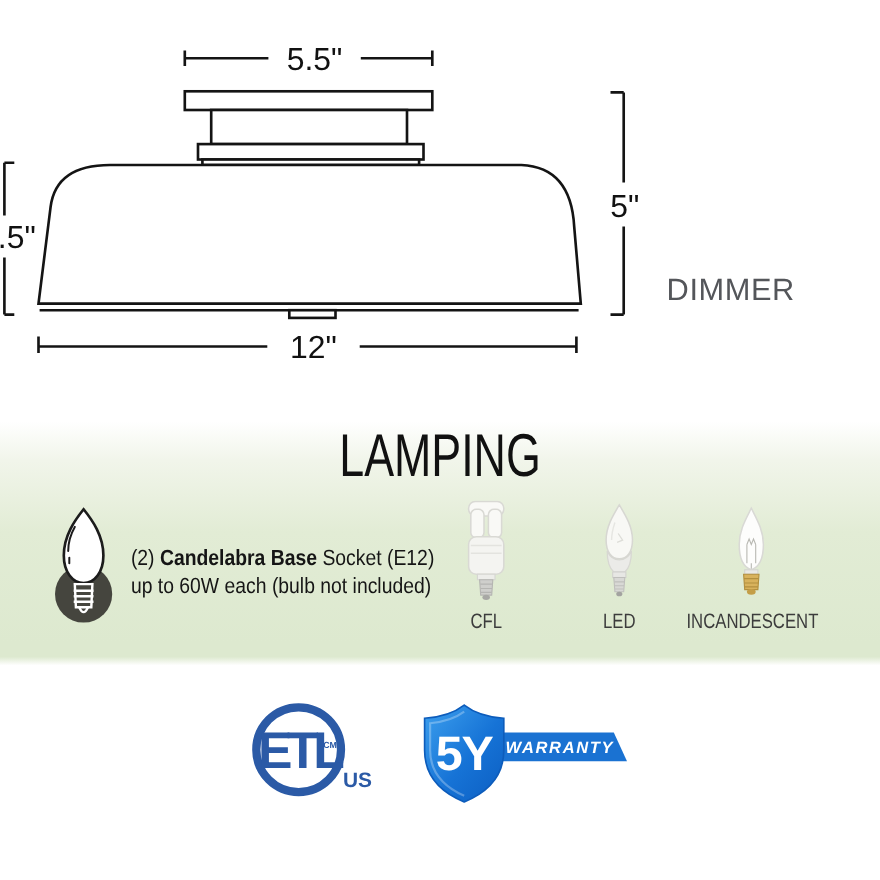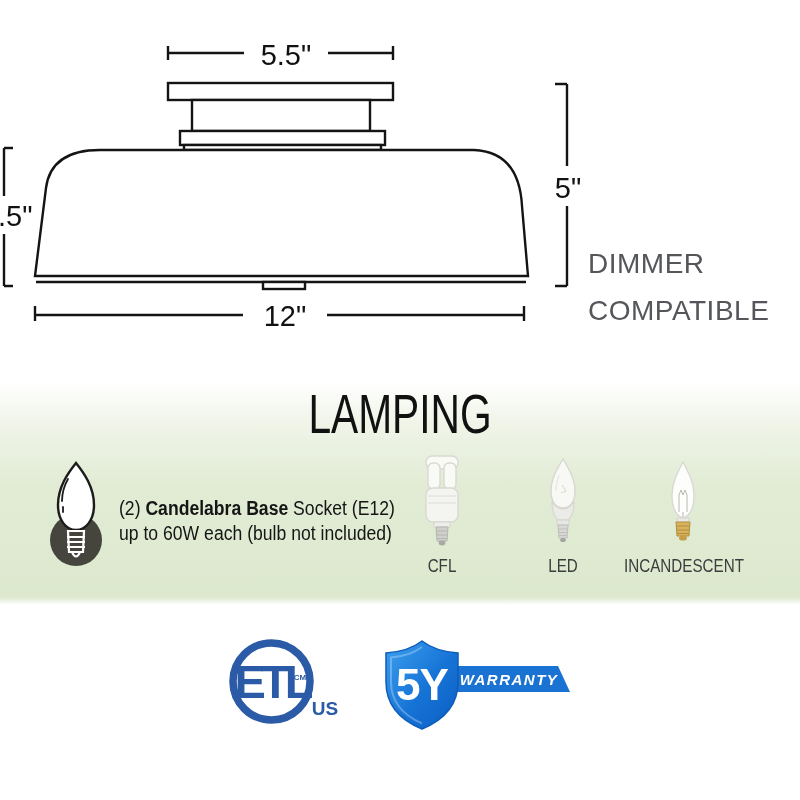--- a/index.html
+++ b/index.html
@@ -9,21 +9,21 @@
   svg text{font-family:"Liberation Sans",sans-serif;}
 
   
   .drawing-svg{left:0;top:0;}
   .dim-label{font-size:29px;color:#111;white-space:nowrap;background:#fff;padding:0 2px;}
   .dim-top{left:244px;top:39px;width:80px;text-align:center;}
   .dim-right{left:548px;top:172px;width:36px;text-align:center;}
   .dim-left{left:-4px;top:200px;}
   .dim-bottom{left:243px;top:300px;width:80px;text-align:center;}
 
-  .dimmer-note{left:588px;top:240px;font-size:28px;line-height:47px;letter-spacing:.5px;
+  .dimmer-note{left:606px;top:240px;font-size:28px;line-height:47px;letter-spacing:.5px;
                color:#54565a;white-space:nowrap;}
   .dimmer-note span{display:block;}
 
   
   .green-band{left:0;top:383px;width:800px;height:223px;
      background:linear-gradient(to bottom,#ffffff 0%,#f1f5ea 16%,#e2ecd5 45%,
                 #dde9cf 90%,#dfeáad 0,#dde9cf 96%,#ffffff 99.5%);}
   .lamping-title{left:0;top:387px;width:800px;text-align:center;font-size:55px;line-height:55px;
      color:#111;transform:scaleX(.74);transform-origin:400px 0;white-space:nowrap;}
   .socket-line1{left:119px;top:496px;font-size:20px;line-height:24px;color:#151515;
@@ -75,21 +75,20 @@
     </g>
   </svg>
 
   <div class="abs dim-label dim-top">5.5"</div>
   <div class="abs dim-label dim-right">5"</div>
   <div class="abs dim-label dim-left">.5"</div>
   <div class="abs dim-label dim-bottom">12"</div>
 
   <div class="abs dimmer-note">
     <span>DIMMER</span>
-    <span>COMPATIBLE</span>
   </div>
 
   <div class="abs green-band" style="background:linear-gradient(to bottom,#ffffff 0%,#f1f5ea 16%,#e2ecd5 45%,#dde9cf 90%,#dde9cf 96%,#ffffff 99.5%);"></div>
 
   <div class="abs lamping-title">LAMPING</div>
 
   <svg class="abs" style="left:46px;top:460px;" width="62" height="110" viewBox="0 0 62 110">
     <circle cx="30" cy="80" r="26" fill="#45453e"></circle>
     <path d="M30,3 C38,13 48,27 48,45 C48,60 40,70 30,70 C20,70 12,60 12,45 C12,27 22,13 30,3 Z" fill="#ffffff" stroke="#1c1c1c" stroke-width="2.4"></path>
     <path d="M22,19 C18,26 16,33 16,41" fill="none" stroke="#1c1c1c" stroke-width="1.8" stroke-linecap="round"></path>

